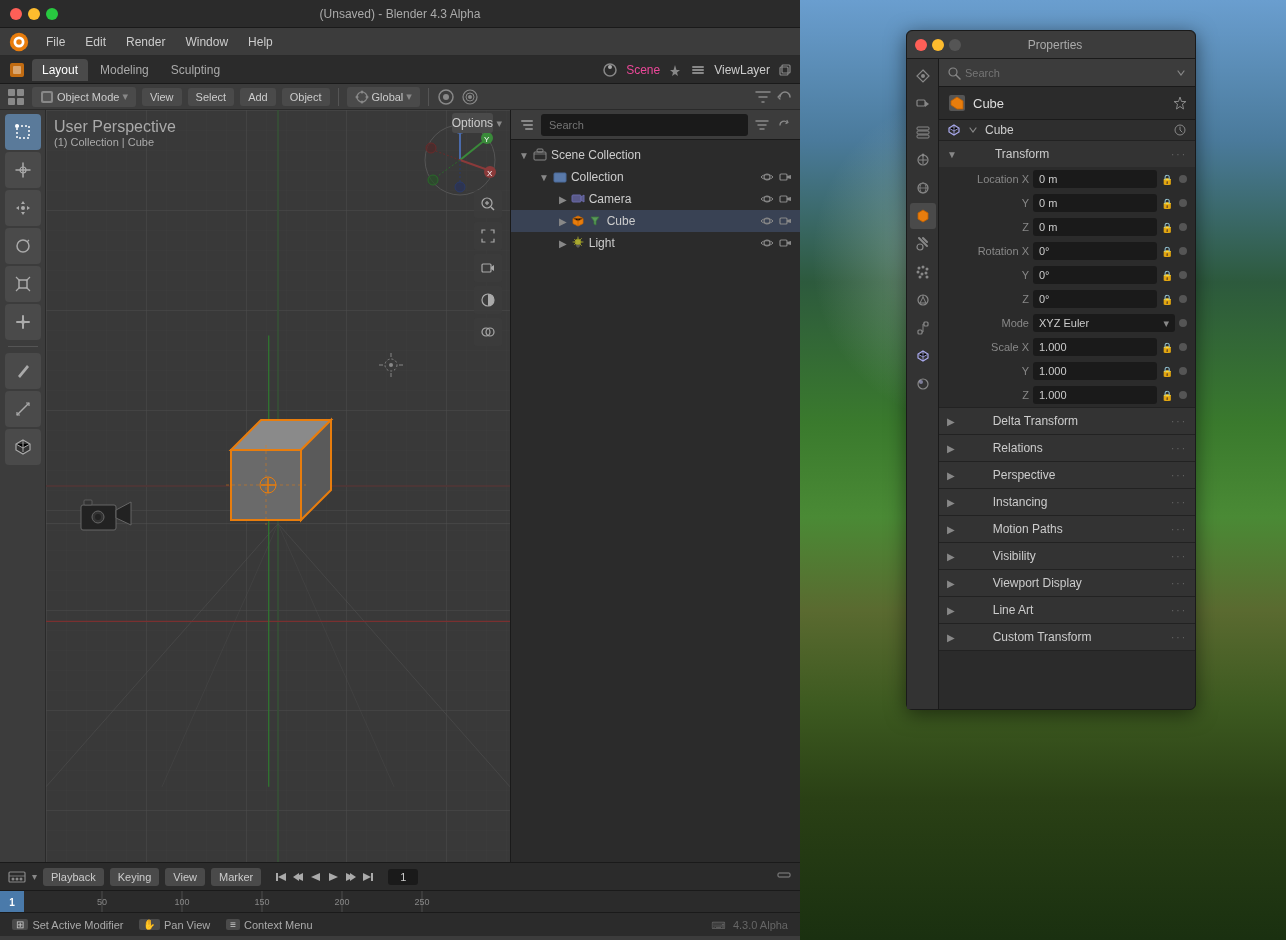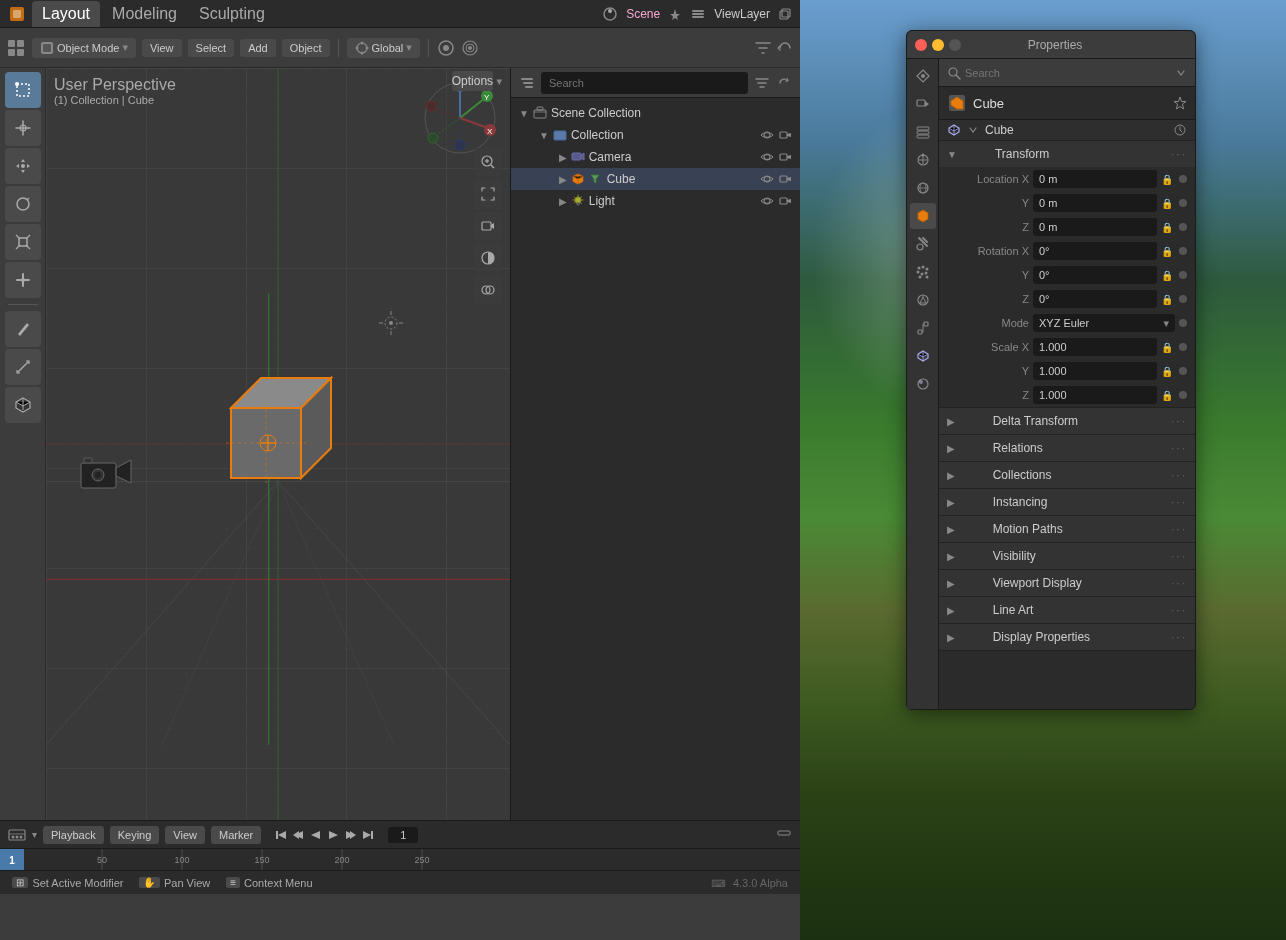--- a/index.html
+++ b/index.html
@@ -106,31 +106,31 @@
       display: flex;
       align-items: center;
       padding: 0 8px;
       gap: 2px;
       border-bottom: 1px solid #1a1a1a;
     }
     .workspace-tab {
       padding: 4px 10px;
       border-radius: 4px 4px 0 0;
       cursor: pointer;
-      font-size: 16px;
+      font-size: 12px;
       color: #aaa;
     }
     .workspace-tab.active {
       background: #4a4a4a;
       color: #fff;
     }
 
     
     .viewport-toolbar {
-      height: 40px;
+      height: 26px;
       background: #3c3c3c;
       display: flex;
       align-items: center;
       padding: 0 6px;
       gap: 6px;
       border-bottom: 1px solid #2a2a2a;
     }
     .toolbar-btn {
       padding: 3px 8px;
       background: #4a4a4a;
@@ -509,38 +509,60 @@
       opacity: 0.4;
     }
   </style>
 </head>
 <body>
 
 <div class="bg-landscape"></div>
 
 <div class="blender-window">
 
-
+  <div class="title-bar">
+    <div class="title-bar-buttons">
+      <div class="title-btn btn-close"></div>
+      <div class="title-btn btn-min"></div>
+      <div class="title-btn btn-max"></div>
+    </div>
+    <span class="title-text">(Unsaved) - Blender 4.3 Alpha</span>
+  </div>
+
+  <div class="menu-bar">
+
+    <svg class="menu-logo" viewBox="0 0 24 24" fill="none">
+      <circle cx="12" cy="12" r="10" fill="#e87d0d"></circle>
+      <circle cx="12" cy="12" r="6" fill="#fff"></circle>
+      <circle cx="12" cy="12" r="3" fill="#e87d0d"></circle>
+    </svg>
+
+    <span class="menu-item">File</span>
+    <span class="menu-item">Edit</span>
+    <span class="menu-item">Render</span>
+    <span class="menu-item">Window</span>
+    <span class="menu-item">Help</span>
+  </div>
 
   <div class="workspace-tabs">
 
     <svg width="18" height="18" viewBox="0 0 18 18" style="margin-right:4px;">
       <rect x="2" y="2" width="14" height="14" rx="2" fill="#e87d0d" opacity="0.8"></rect>
       <rect x="5" y="5" width="8" height="8" rx="1" fill="#fff" opacity="0.4"></rect>
     </svg>
     <span class="workspace-tab active">Layout</span>
     <span class="workspace-tab">Modeling</span>
     <span class="workspace-tab">Sculpting</span>
 
     <div style="margin-left:auto; display:flex; align-items:center; gap:8px;">
       <svg width="16" height="16" viewBox="0 0 16 16">
         <circle cx="8" cy="8" r="6" stroke="#888" stroke-width="1.5" fill="none"></circle>
         <circle cx="8" cy="5" r="2" fill="#aaa"></circle>
       </svg>
-      <span style="color:#f9a8d4;font-size:12px;">Scene</span>
+      <span style="color:#ec4899;font-size:12px;">Scene</span>
       <svg width="14" height="14" viewBox="0 0 14 14">
         <path d="M7 2L8.5 7H12L9 9.5L10 13L7 11L4 13L5 9.5L2 7H5.5Z" fill="#888"></path>
       </svg>
       <svg width="16" height="16" viewBox="0 0 16 16">
         <rect x="2" y="4" width="12" height="2" rx="1" fill="#888"></rect>
         <rect x="2" y="7" width="12" height="2" rx="1" fill="#888"></rect>
         <rect x="2" y="10" width="12" height="2" rx="1" fill="#888"></rect>
       </svg>
       <span style="color:#ccc;font-size:12px;">ViewLayer</span>
       <svg width="14" height="14" viewBox="0 0 14 14">
@@ -1271,21 +1293,21 @@
         <div class="prop-section-header">
           <span class="prop-section-arrow">▶</span>
           <span class="prop-section-title">Relations</span>
           <span class="prop-section-dots">···</span>
         </div>
       </div>
 
       <div class="prop-section">
         <div class="prop-section-header">
           <span class="prop-section-arrow">▶</span>
-          <span class="prop-section-title">Collections</span>
+          <span class="prop-section-title">Perspective</span>
           <span class="prop-section-dots">···</span>
         </div>
       </div>
 
       <div class="prop-section">
         <div class="prop-section-header">
           <span class="prop-section-arrow">▶</span>
           <span class="prop-section-title">Instancing</span>
           <span class="prop-section-dots">···</span>
         </div>
@@ -1319,19 +1341,19 @@
         <div class="prop-section-header">
           <span class="prop-section-arrow">▶</span>
           <span class="prop-section-title">Line Art</span>
           <span class="prop-section-dots">···</span>
         </div>
       </div>
 
       <div class="prop-section">
         <div class="prop-section-header">
           <span class="prop-section-arrow">▶</span>
-          <span class="prop-section-title">Display Properties</span>
+          <span class="prop-section-title">Custom Transform</span>
           <span class="prop-section-dots">···</span>
         </div>
       </div>
     </div>
   </div>
 </div>
 
 </body></html>

